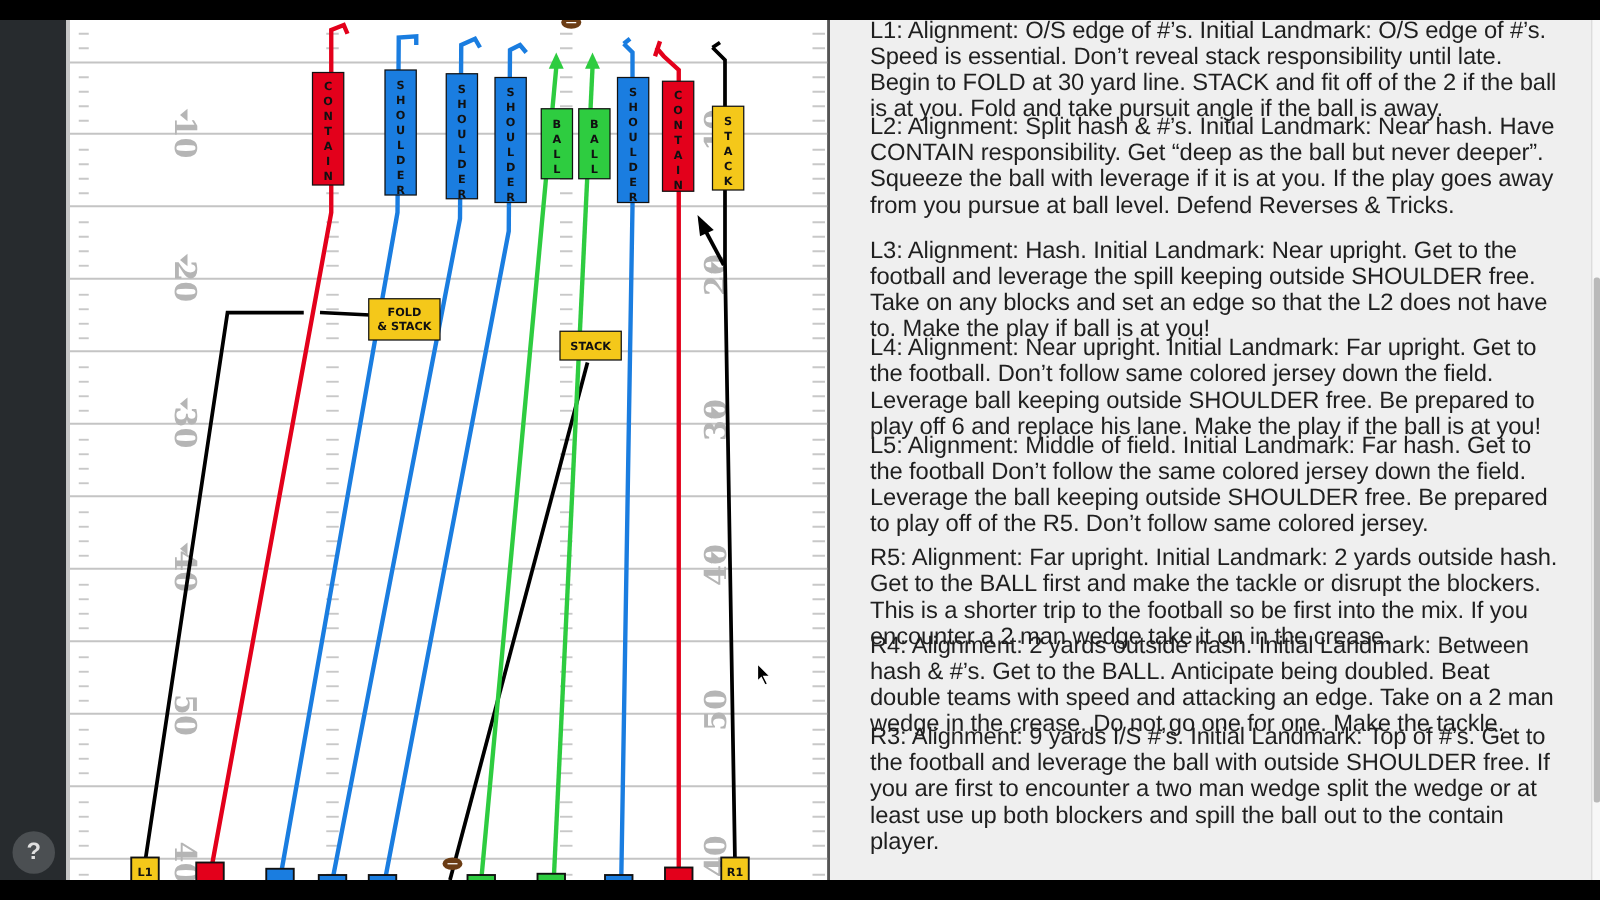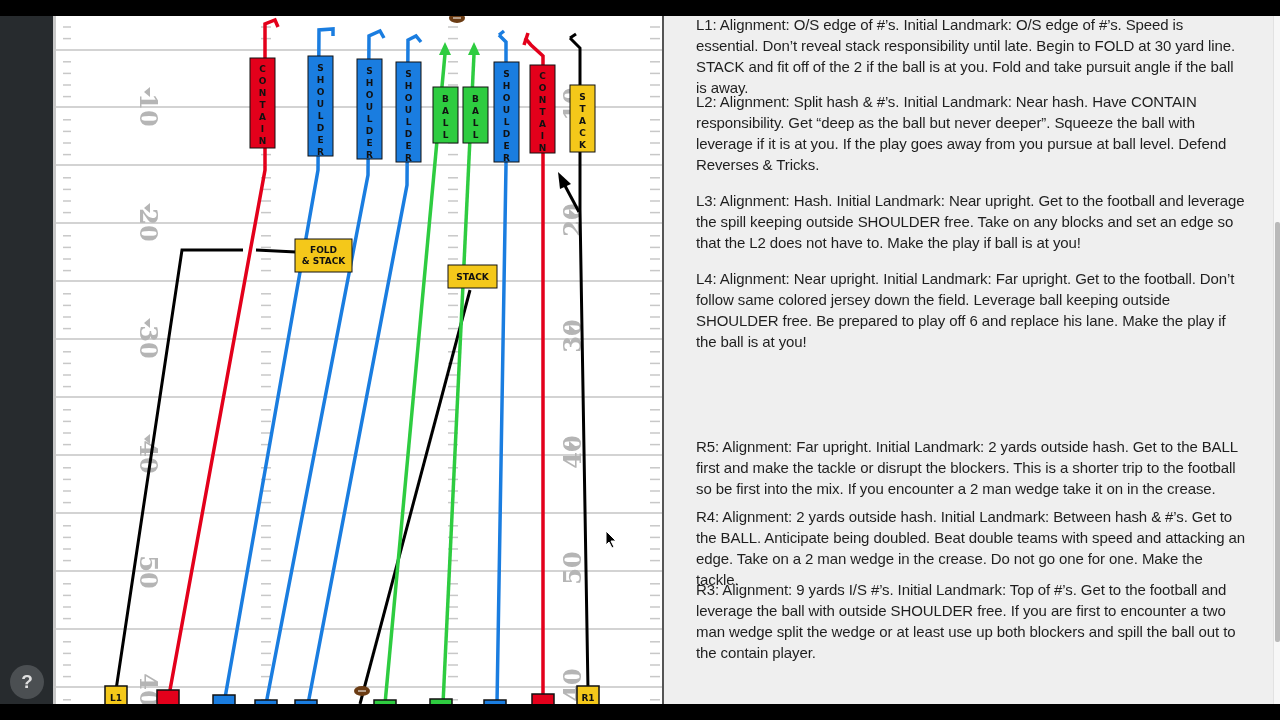--- a/index.html
+++ b/index.html
@@ -4,21 +4,21 @@
 <style>
   * { box-sizing: border-box; margin: 0; padding: 0; }
   html, body { width: 1280px; height: 720px; overflow: hidden; background: #000; font-family: "Liberation Sans", sans-serif; }
   #topbar { position: absolute; left: 0; top: 0; width: 1280px; height: 16px; background: #000; }
   #bottombar { position: absolute; left: 0; top: 704px; width: 1280px; height: 16px; background: #000; }
   #leftgutter { position: absolute; left: 0; top: 16px; width: 53px; height: 688px; background: #272b2e; }
   #field { position: absolute; left: 53px; top: 16px; width: 609px; height: 688px; background: #fff; border-left: 3px solid #c8c8c8; overflow: hidden; }
   #field svg { position: absolute; left: 0; top: 0; }
   #divider { position: absolute; left: 662px; top: 16px; width: 2px; height: 688px; background: #555; }
   #notes { position: absolute; left: 664px; top: 16px; width: 609px; height: 688px; background: #efefef; overflow: hidden; }
-  #notes .para { position: absolute; left: 32px; width: 550px; font-size: 15px; line-height: 21px; color: #1f1f1f; letter-spacing: -0.1px; }
+  #notes .para { position: absolute; left: 32px; width: 550px; font-size: 19px; line-height: 21px; color: #1f1f1f; letter-spacing: -0.1px; }
   #scrolltrack { position: absolute; left: 1273px; top: 16px; width: 7px; height: 688px; background: #f7f7f7; border-left: 1px solid #e2e2e2; }
   #scrollthumb { position: absolute; left: 1275px; top: 222px; width: 5px; height: 420px; background: #b9b9b9; border-radius: 2px; }
   #help { position: absolute; left: 10px; top: 665px; width: 34px; height: 34px; border-radius: 50%; background: #4b4f52; color: #e0e0e0; font-size: 19px; font-weight: bold; text-align: center; line-height: 34px; }
   #cursor { position: absolute; left: 605px; top: 530px; }
   .yard { fill: #b5b5b5; font-family: "DejaVu Serif", serif; font-weight: bold; font-size: 24px; }
   .lbl { font-family: "DejaVu Sans", sans-serif; font-weight: bold; font-size: 9px; fill: #111; }
 </style>
 </head>
 <body>
 
@@ -410,20 +410,21 @@
   </svg>
 </div>
 
 <div id="divider"></div>
 
 <div id="notes">
   <p class="para" style="top:-2px">L1: Alignment: O/S edge of #’s. Initial Landmark: O/S edge of #’s. Speed is essential. Don’t reveal stack responsibility until late. Begin to FOLD at 30 yard line. STACK and fit off of the 2 if the ball is at you. Fold and take pursuit angle if the ball is away.</p>
   <p class="para" style="top:75px">L2: Alignment: Split hash &amp; #’s. Initial Landmark: Near hash. Have CONTAIN responsibility. Get “deep as the ball but never deeper”. Squeeze the ball with leverage if it is at you. If the play goes away from you pursue at ball level. Defend Reverses &amp; Tricks.</p>
   <p class="para" style="top:174px">L3: Alignment: Hash. Initial Landmark: Near upright. Get to the football and leverage the spill keeping outside SHOULDER free. Take on any blocks and set an edge so that the L2 does not have to. Make the play if ball is at you!</p>
   <p class="para" style="top:252px">L4: Alignment: Near upright. Initial Landmark: Far upright. Get to the football. Don’t follow same colored jersey down the field. Leverage ball keeping outside SHOULDER free. Be prepared to play off 6 and replace his lane. Make the play if the ball is at you!</p>
+  <p class="para" style="top:330px">L5: Alignment: Middle of field. Initial Landmark: Far hash. Get to the football Don’t follow the same colored jersey down the field. Leverage the ball keeping outside SHOULDER free. Be prepared to play off of the R5. Don’t follow same colored jersey.</p>
   <p class="para" style="top:420px">R5: Alignment: Far upright. Initial Landmark: 2 yards outside hash. Get to the BALL first and make the tackle or disrupt the blockers. This is a shorter trip to the football so be first into the mix. If you encounter a 2 man wedge take it on in the crease.</p>
   <p class="para" style="top:490px">R4: Alignment: 2 yards outside hash. Initial Landmark: Between hash &amp; #’s. Get to the BALL. Anticipate being doubled. Beat double teams with speed and attacking an edge. Take on a 2 man wedge in the crease. Do not go one for one. Make the tackle.</p>
   <p class="para" style="top:563px">R3: Alignment: 9 yards I/S #’s. Initial Landmark: Top of #’s. Get to the football and leverage the ball with outside SHOULDER free. If you are first to encounter a two man wedge split the wedge or at least use up both blockers and spill the ball out to the contain player.</p>
 </div>
 
 <div id="scrolltrack"></div>
 <div id="scrollthumb"></div>
 
 <div id="help">?</div>
 

